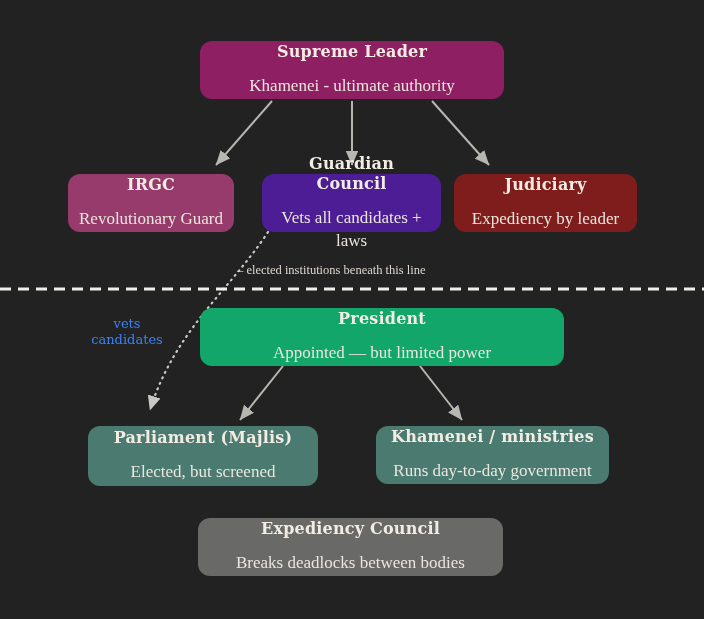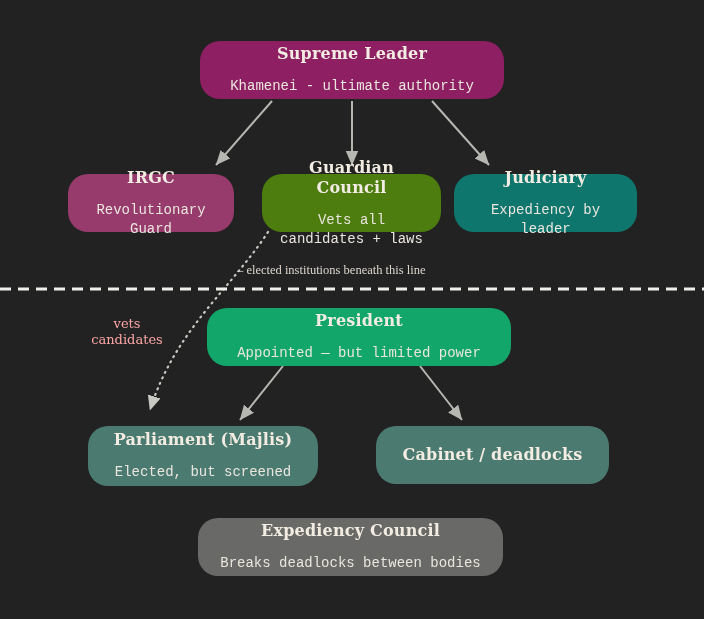--- a/index.html
+++ b/index.html
@@ -19,55 +19,55 @@
     position: absolute;
     left: 0;
     top: 0;
     width: 704px;
     height: 619px;
     pointer-events: none;
   }
   .node {
     position: absolute;
     box-sizing: border-box;
-    border-radius: 20px;
+    border-radius: 12px;
     display: flex;
     flex-direction: column;
     align-items: center;
     justify-content: center;
     text-align: center;
     padding: 4px 10px;
   }
   .node .title {
     font-family: "DejaVu Serif", "Liberation Serif", serif;
     font-weight: bold;
     font-size: 16px;
     color: #f2ece2;
     line-height: 1.25;
     letter-spacing: 0.2px;
   }
   .node .sub {
-    font-family: Liberation Mono, monospace;
-    font-size: 14px;
+    font-family: Liberation Serif, serif;
+    font-size: 17px;
     color: #eae6de;
     line-height: 1.3;
     margin-top: 13px;
   }
   .divider-label {
     position: absolute;
     font-family: Liberation Serif, serif;
     font-size: 12.5px;
     color: #ddd8ce;
     white-space: nowrap;
   }
   .annotation {
     position: absolute;
     font-family: "DejaVu Serif", "Liberation Serif", serif;
     font-size: 13px;
-    color: #fca5a5;
+    color: #3b82f6;
     text-align: center;
     line-height: 1.25;
     white-space: pre-line;
   }
 </style>
 </head>
 <body>
 
 <div id="canvas">
 
@@ -99,47 +99,48 @@
   <div class="node" style="left:200px; top:41px; width:304px; height:58px; background:#8e1f63;">
     <div class="title">Supreme Leader</div>
     <div class="sub">Khamenei - ultimate authority</div>
   </div>
 
   <div class="node" style="left:68px; top:174px; width:166px; height:58px; background:#973a6c;">
     <div class="title">IRGC</div>
     <div class="sub">Revolutionary Guard</div>
   </div>
 
-  <div class="node" style="left:262px; top:174px; width:179px; height:58px; background:#4d7c0f;">
+  <div class="node" style="left:262px; top:174px; width:179px; height:58px; background:#4c1d95;">
     <div class="title">Guardian Council</div>
     <div class="sub">Vets all candidates + laws</div>
   </div>
 
-  <div class="node" style="left:454px; top:174px; width:183px; height:58px; background:#0f766e;">
+  <div class="node" style="left:454px; top:174px; width:183px; height:58px; background:#7f1d1d;">
     <div class="title">Judiciary</div>
     <div class="sub">Expediency by leader</div>
   </div>
 
   <div class="divider-label" style="left:237px; top:263px;">– elected institutions beneath this line</div>
 
   <div class="annotation" style="left:72px; top:316px; width:110px;">vets
 candidates</div>
 
-  <div class="node" style="left:207px; top:308px; width:304px; height:58px; background:#13a66a;">
+  <div class="node" style="left:200px; top:308px; width:364px; height:58px; background:#13a66a;">
     <div class="title">President</div>
     <div class="sub">Appointed — but limited power</div>
   </div>
 
   <div class="node" style="left:88px; top:426px; width:230px; height:60px; background:#4b7a70;">
     <div class="title">Parliament (Majlis)</div>
     <div class="sub">Elected, but screened</div>
   </div>
 
   <div class="node" style="left:376px; top:426px; width:233px; height:58px; background:#4b7a70;">
-    <div class="title">Cabinet / deadlocks</div>
+    <div class="title">Khamenei / ministries</div>
+    <div class="sub">Runs day-to-day government</div>
   </div>
 
   <div class="node" style="left:198px; top:518px; width:305px; height:58px; background:#696967;text-align:center;">
     <div class="title">Expediency Council</div>
     <div class="sub">Breaks deadlocks between bodies</div>
   </div>
 
 </div>
 
 </body></html>

